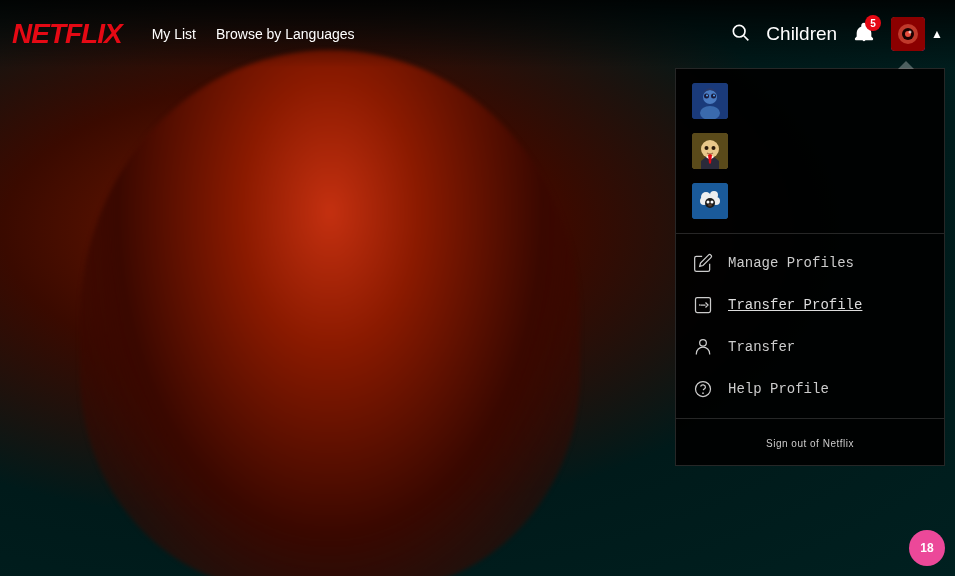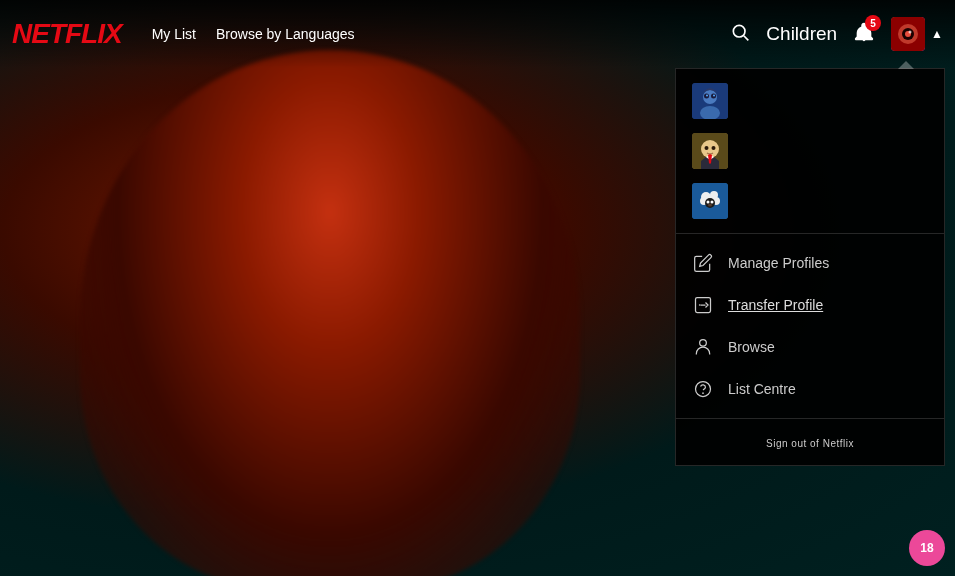--- a/index.html
+++ b/index.html
@@ -208,20 +208,21 @@
     .profile-avatar-3 {
       background: linear-gradient(135deg, #1a5a9a, #2a8aca, #4aaadd);
       display: flex;
       align-items: center;
       justify-content: center;
     }
 
     .dropdown-menu-items {
       padding: 8px 0;
       border-bottom: 1px solid rgba(255,255,255,0.15);
+      font-family: Liberation Mono, monospace;
     }
 
     .dropdown-menu-item {
       display: flex;
       align-items: center;
       gap: 14px;
       padding: 10px 16px;
       color: #ccc;
       font-size: 14px;
       cursor: pointer;
@@ -408,32 +409,32 @@
       <span>Transfer Profile</span>
     </div>
 
     <div class="dropdown-menu-item">
       <div class="menu-icon">
         <svg viewBox="0 0 24 24">
           <circle cx="12" cy="7" r="4"></circle>
           <path d="M4 21v-1a8 8 0 0 1 16 0v1"></path>
         </svg>
       </div>
-      <span>Browse</span>
+      <span>Transfer</span>
     </div>
 
     <div class="dropdown-menu-item">
       <div class="menu-icon">
         <svg viewBox="0 0 24 24">
           <circle cx="12" cy="12" r="9"></circle>
           <path d="M9.1 9a3 3 0 0 1 5.82 1c0 2-3 3-3 3"></path>
           <line x1="12" y1="17" x2="12.01" y2="17" stroke-width="2" stroke-linecap="round"></line>
         </svg>
       </div>
-      <span>List Centre</span>
+      <span>Help Profile</span>
     </div>
   </div>
 
   <div class="dropdown-signout">
     <span class="signout-btn">Sign out of Netflix</span>
   </div>
 </div>
 
 <div id="age-badge">18</div>
 

